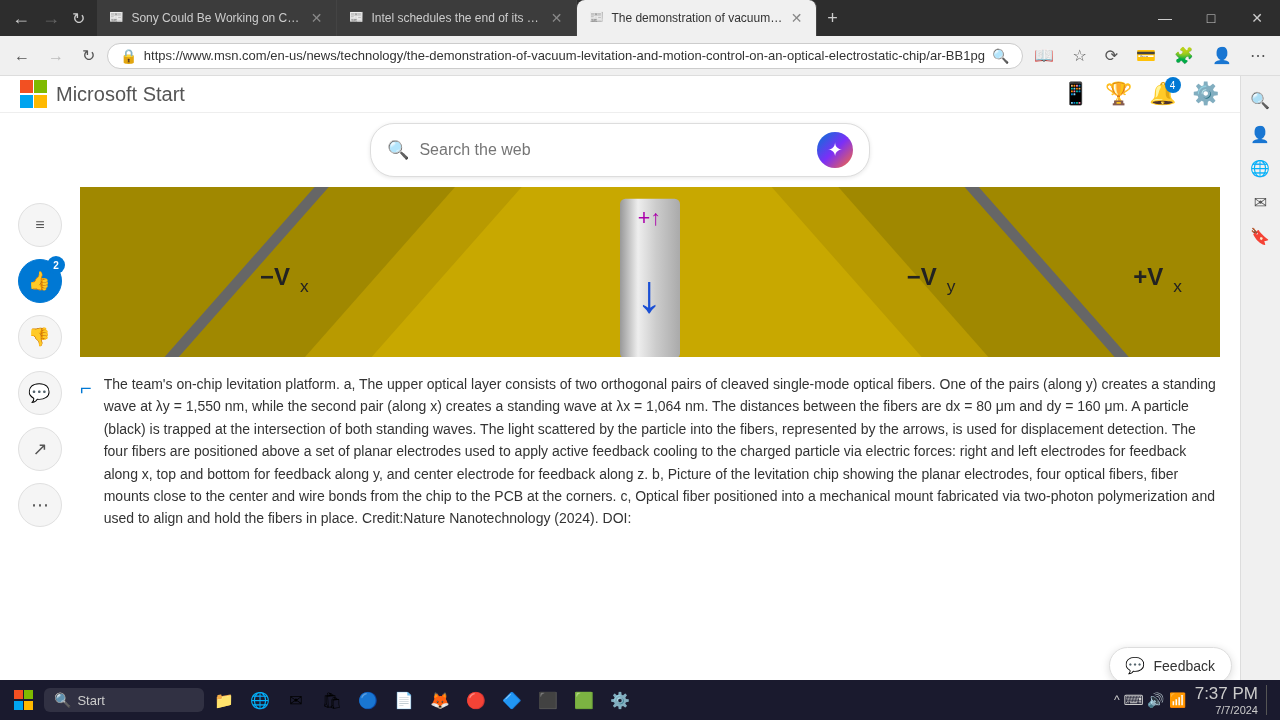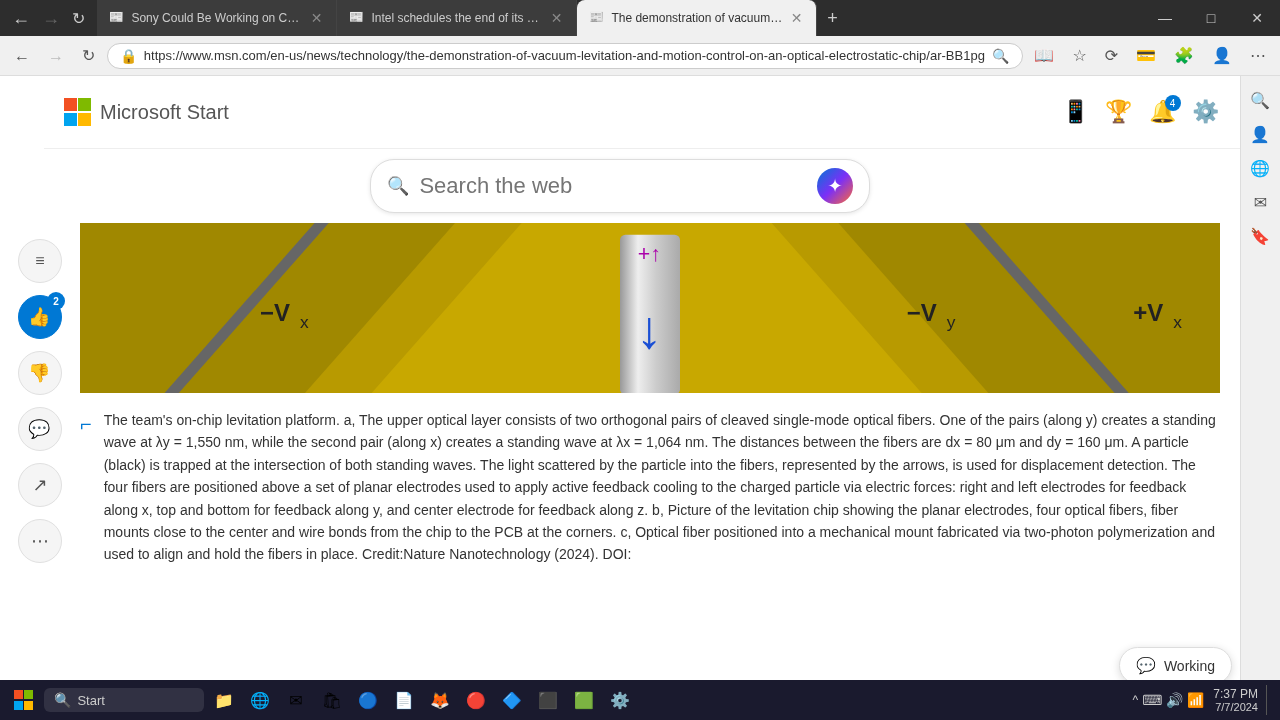--- a/index.html
+++ b/index.html
@@ -26,21 +26,21 @@
     .browser-body { display: flex; width: 100%; height: calc(720px - 76px); }
     .right-sidebar { width: 40px; background: #f0f0f0; border-left: 1px solid #ddd; display: flex; flex-direction: column; align-items: center; padding: 8px 0; gap: 2px; }
     .sidebar-icon-btn { width: 32px; height: 32px; display: flex; align-items: center; justify-content: center; border-radius: 6px; cursor: pointer; color: #555; font-size: 16px; }
 
     
     .main-content { flex: 1; background: white; overflow: hidden; display: flex; flex-direction: column; }
 
     
     .msn-page { flex: 1; overflow-y: auto; background: white; }
 
-    .msn-header { display: flex; align-items: center; justify-content: space-between; padding: 22px 20px; border-bottom: 1px solid #eee; margin-left: 44px; }
+    .msn-header { display: flex; align-items: center; justify-content: space-between; padding: 4px 20px; border-bottom: 1px solid #eee; }
     .msn-logo { display: flex; align-items: center; gap: 8px; }
     .msn-header-right { display: flex; align-items: center; gap: 16px; }
     .notif-badge { position: absolute; top: -4px; right: -4px; background: #0078d4; color: white; border-radius: 50%; width: 16px; height: 16px; font-size: 10px; display: flex; align-items: center; justify-content: center; }
 
     .msn-search-bar { display: flex; align-items: center; justify-content: center; padding: 10px 20px; }
     .msn-search-wrapper { display: flex; align-items: center; background: white; border: 1px solid #ddd; border-radius: 24px; padding: 8px 16px; width: 500px; gap: 10px; box-shadow: 0 1px 4px rgba(0,0,0,0.1); }
     .msn-search-wrapper input { flex: 1; border: none; outline: none; font-size: 16px; color: #555; }
 
     
     .article-container { display: flex; gap: 0; }
@@ -152,21 +152,21 @@
             🔔
             <span class="notif-badge">4</span>
           </div>
           <div style="font-size:22px;color:#555;cursor:pointer;">⚙️</div>
         </div>
       </div>
 
       <div class="msn-search-bar">
         <div class="msn-search-wrapper">
           <span style="color:#555;font-size:18px;">🔍</span>
-          <input type="text" style="flex: 1 1 0%; border: none; outline: none; font-size: 22px; color: #701a75;" placeholder="Search the web">
+          <input type="text" style="flex: 1 1 0%; border: none; outline: none; font-size: 16px; color: #701a75;" placeholder="Search the web">
           <div style="width:36px;height:36px;border-radius:50%;background:linear-gradient(135deg,#0078d4,#7b2ff7,#ff6b35);display:flex;align-items:center;justify-content:center;color:white;font-size:18px;cursor:pointer;">✦</div>
         </div>
       </div>
 
       <div class="article-container">
 
         <div class="article-left-sidebar">
           <div class="sidebar-icon-circle" style="font-size:16px;">≡</div>
           <div class="sidebar-icon-circle" style="background:#0078d4;color:white;border-color:#0078d4;">
             👍
@@ -236,21 +236,21 @@
     <div class="sidebar-icon-btn">👤</div>
     <div class="sidebar-icon-btn">🌐</div>
     <div class="sidebar-icon-btn">✉</div>
     <div class="sidebar-icon-btn">🔖</div>
     <div class="sidebar-icon-btn" style="margin-top:auto;">+</div>
   </div>
 </div>
 
 <div class="feedback-btn">
   <span style="font-size:16px;">💬</span>
-  <span>Working</span>
+  <span>Feedback</span>
 </div>
 
 <div class="taskbar">
   <div style="width:32px;height:32px;display:flex;align-items:center;justify-content:center;cursor:pointer;">
     <span style="display:inline-flex;gap:1px;flex-wrap:wrap;width:20px;height:20px;">
       <span style="width:9px;height:9px;background:#f25022;display:block;"></span>
       <span style="width:9px;height:9px;background:#7fba00;display:block;"></span>
       <span style="width:9px;height:9px;background:#00a4ef;display:block;"></span>
       <span style="width:9px;height:9px;background:#ffb900;display:block;"></span>
     </span>
@@ -275,18 +275,18 @@
   <div class="taskbar-app">⚙️</div>
 
   <div class="taskbar-right">
     <div class="taskbar-icons">
       <span style="color:#ccc;font-size:12px;cursor:pointer;">^</span>
       <span style="color:#ccc;font-size:14px;cursor:pointer;">⌨</span>
       <span style="color:#ccc;font-size:14px;cursor:pointer;">🔊</span>
       <span style="color:#ccc;font-size:14px;cursor:pointer;">📶</span>
     </div>
     <div class="taskbar-time">
-      <div style="color:#ccc;font-size:12px;">7:37 PM</div>
+      <div style="color:#ccc;font-size:17px;">7:37 PM</div>
       <div style="color:#ccc;font-size:11px;">7/7/2024</div>
     </div>
     <span style="width:6px;height:30px;border-left:1px solid #555;cursor:pointer;display:inline-block;"></span>
   </div>
 </div>
 
 </body></html>

